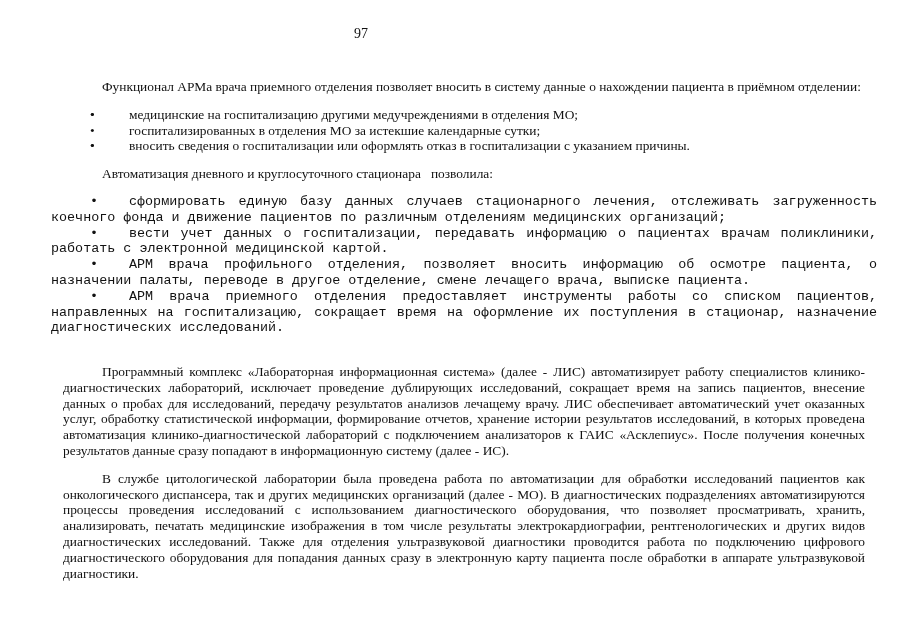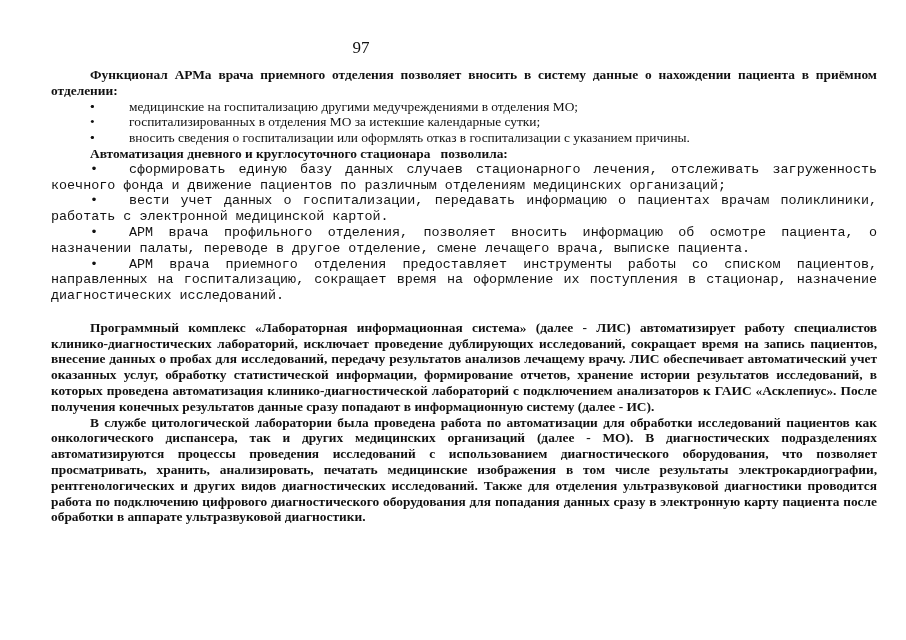--- a/index.html
+++ b/index.html
@@ -6,25 +6,25 @@
   body {
     width: 906px; height: 640px; position: relative; overflow: hidden;
     font-family: "Liberation Serif", "DejaVu Serif", serif;
     color: #111111;
   }
   .page {
     position: absolute; left: 51px; top: 0; width: 826px;
     font-size: 13.4px; line-height: 15.8px;
   }
   .page-number {
-    position: absolute; left: 0; width: 722px; top: 38px;
-    text-align: center; font-size: 17px;
+    position: absolute; left: 0; width: 722px; top: 26px;
+    text-align: center; font-size: 14px;
   }
   .para {
-    margin: 0; text-align: justify; text-indent: 39px; font-weight: bold;
+    margin: 12px; text-align: justify; text-indent: 39px;
   }
   .bullet-list { margin: 0; padding: 0; list-style: none; }
   .bullet-item {
     position: relative; margin: 0; padding-left: 78px; text-align: justify;
   }
   .bullet-item .dot {
     position: absolute; left: 39px; top: 0;
   }
   .bullet-wrap {
     margin: 0; text-align: justify; text-indent: 39px; font-family: Liberation Mono, monospace;

